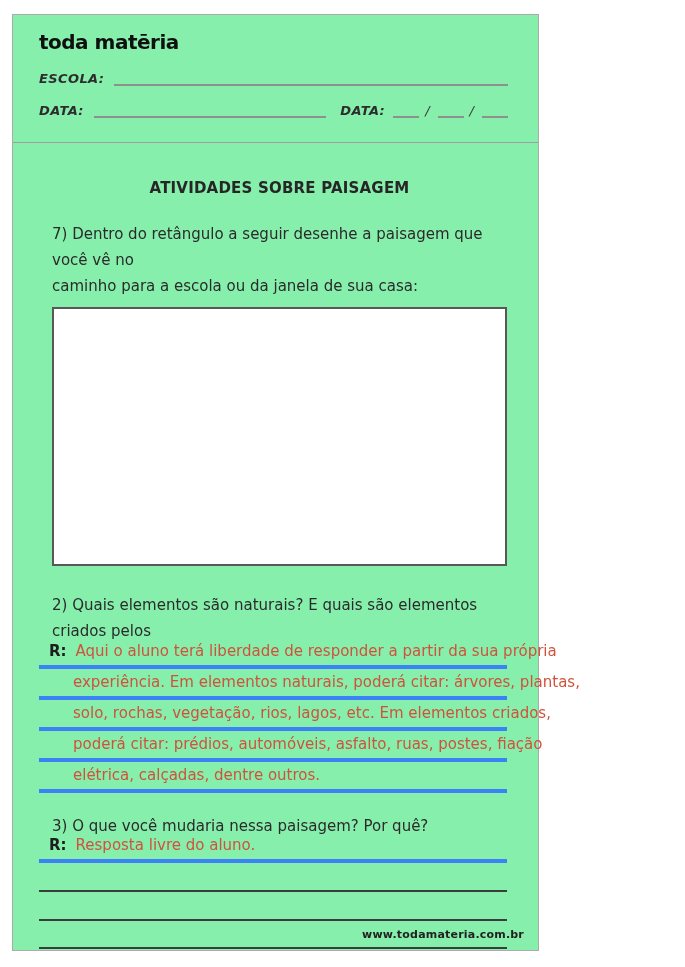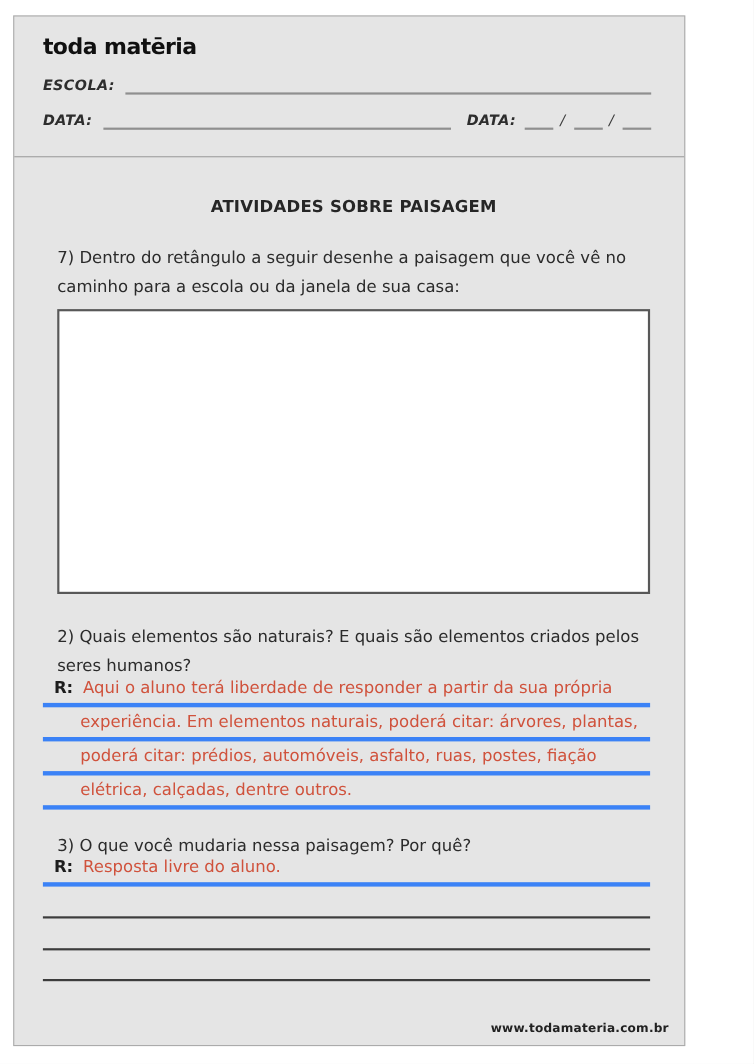--- a/index.html
+++ b/index.html
@@ -1,17 +1,17 @@
 <!DOCTYPE html>
 <html><head>
 <meta charset="utf-8">
 <style>
   html,body{margin:0;padding:0;background:#fff;}
   body{width:685px;height:967px;position:relative;font-family:"DejaVu Sans","Liberation Sans",sans-serif;color:#2b2b2b;}
-  .sheet{position:absolute;left:12px;top:14px;width:611px;height:937px;border:1px solid #ababab;background:#e5e5e5;box-sizing:border-box;}
+  .sheet{position:absolute;left:12px;top:14px;width:527px;height:937px;border:1px solid #ababab;background:#86efac;box-sizing:border-box;}
   
   .sheet-header{height:128px;box-sizing:border-box;border-bottom:1px solid #9e9e9e;padding:15px 30px 0 26px;}
   .logo{font-size:20px;font-weight:700;color:#101010;letter-spacing:-0.5px;}
   .hrow{display:flex;align-items:flex-end;margin-top:17px;font-style:italic;}
   .hlabel{font-size:13px;font-weight:600;color:#2d2d2d;letter-spacing:0.4px;white-space:nowrap;}
   .wline{flex:1;border-bottom:2px solid #8f8f8f;height:13px;margin-left:10px;}
   .date-label{margin-left:14px;}
   .dseg{width:26px;border-bottom:2px solid #8f8f8f;height:13px;margin-left:8px;}
   .dsep{font-size:13px;color:#3a3a3a;margin-left:6px;line-height:15px;}
   
@@ -64,29 +64,31 @@
 
     <div class="qtext">
       <div class="qline">7) Dentro do retângulo a seguir desenhe a paisagem que você vê no</div>
       <div class="qline">caminho para a escola ou da janela de sua casa:</div>
     </div>
 
     <div class="drawing-box"></div>
 
     <div class="qtext q2">
       <div class="qline">2) Quais elementos são naturais? E quais são elementos criados pelos</div>
-      <div class="qline">seres humanos?</div>
     </div>
 
     <div class="answers">
       <div class="answer-row first">
         <span class="rprefix">R:</span><span class="red">Aqui o aluno terá liberdade de responder a partir da sua própria</span>
       </div>
       <div class="answer-row">
         <span class="red indent">experiência. Em elementos naturais, poderá citar: árvores, plantas,</span>
+      </div>
+      <div class="answer-row">
+        <span class="red indent">solo, rochas, vegetação, rios, lagos, etc. Em elementos criados,</span>
       </div>
       <div class="answer-row">
         <span class="red indent">poderá citar: prédios, automóveis, asfalto, ruas, postes, fiação</span>
       </div>
       <div class="answer-row">
         <span class="red indent">elétrica, calçadas, dentre outros.</span>
       </div>
     </div>
 
     <div class="qtext q3">

